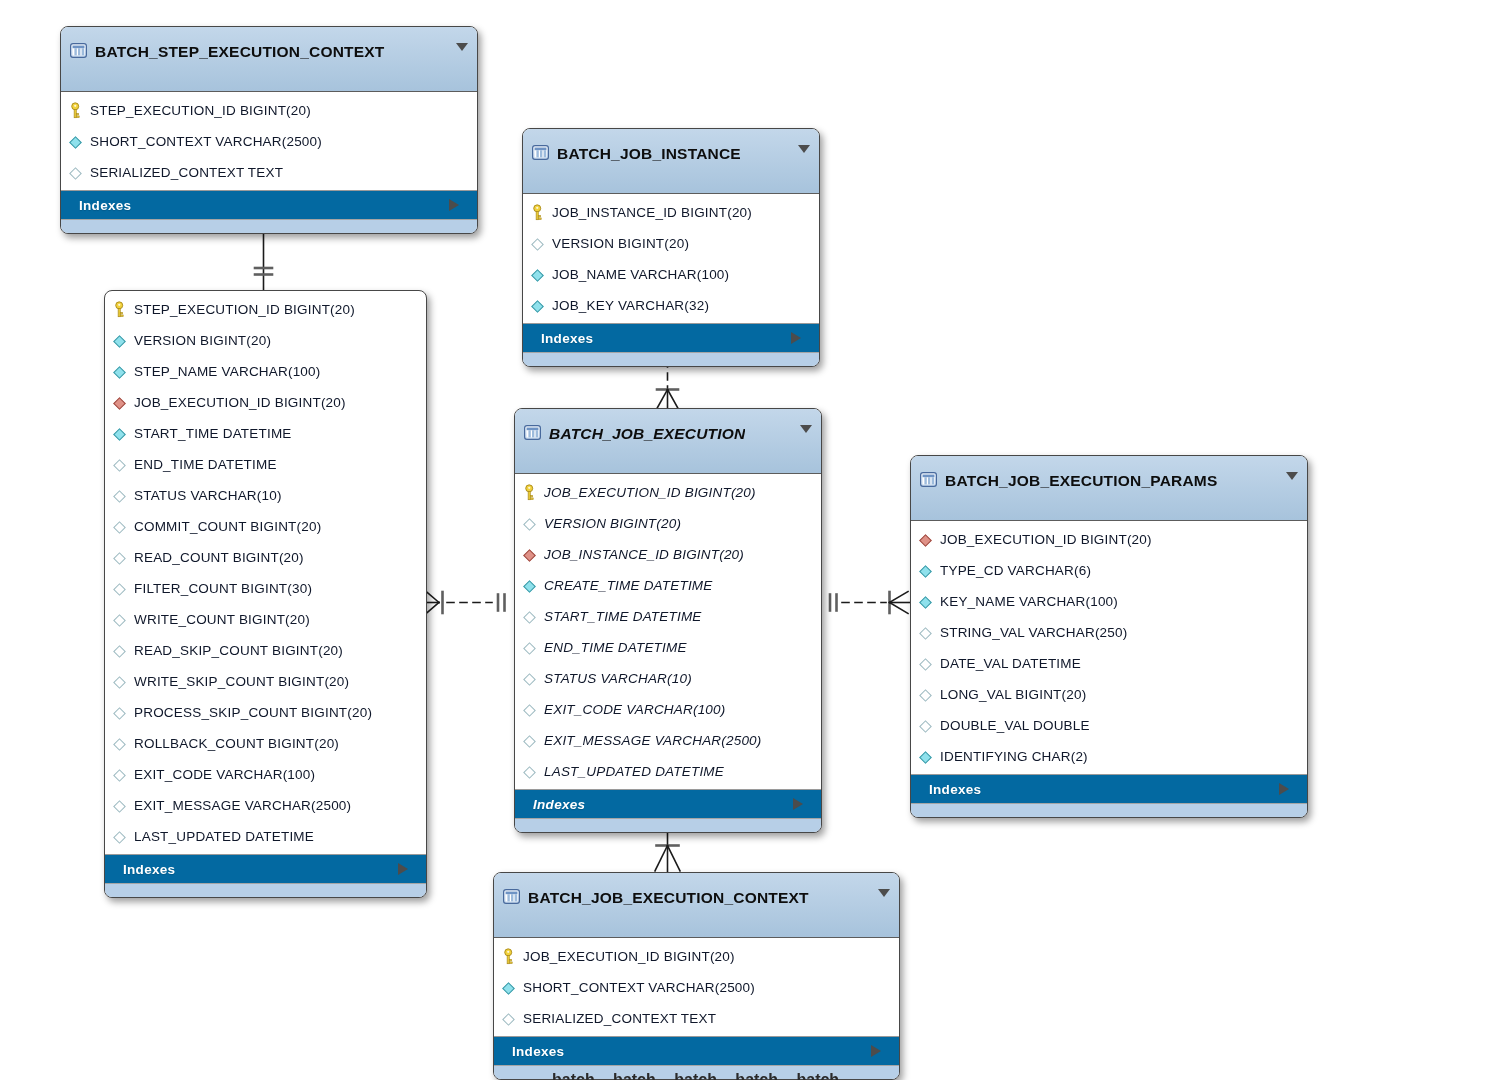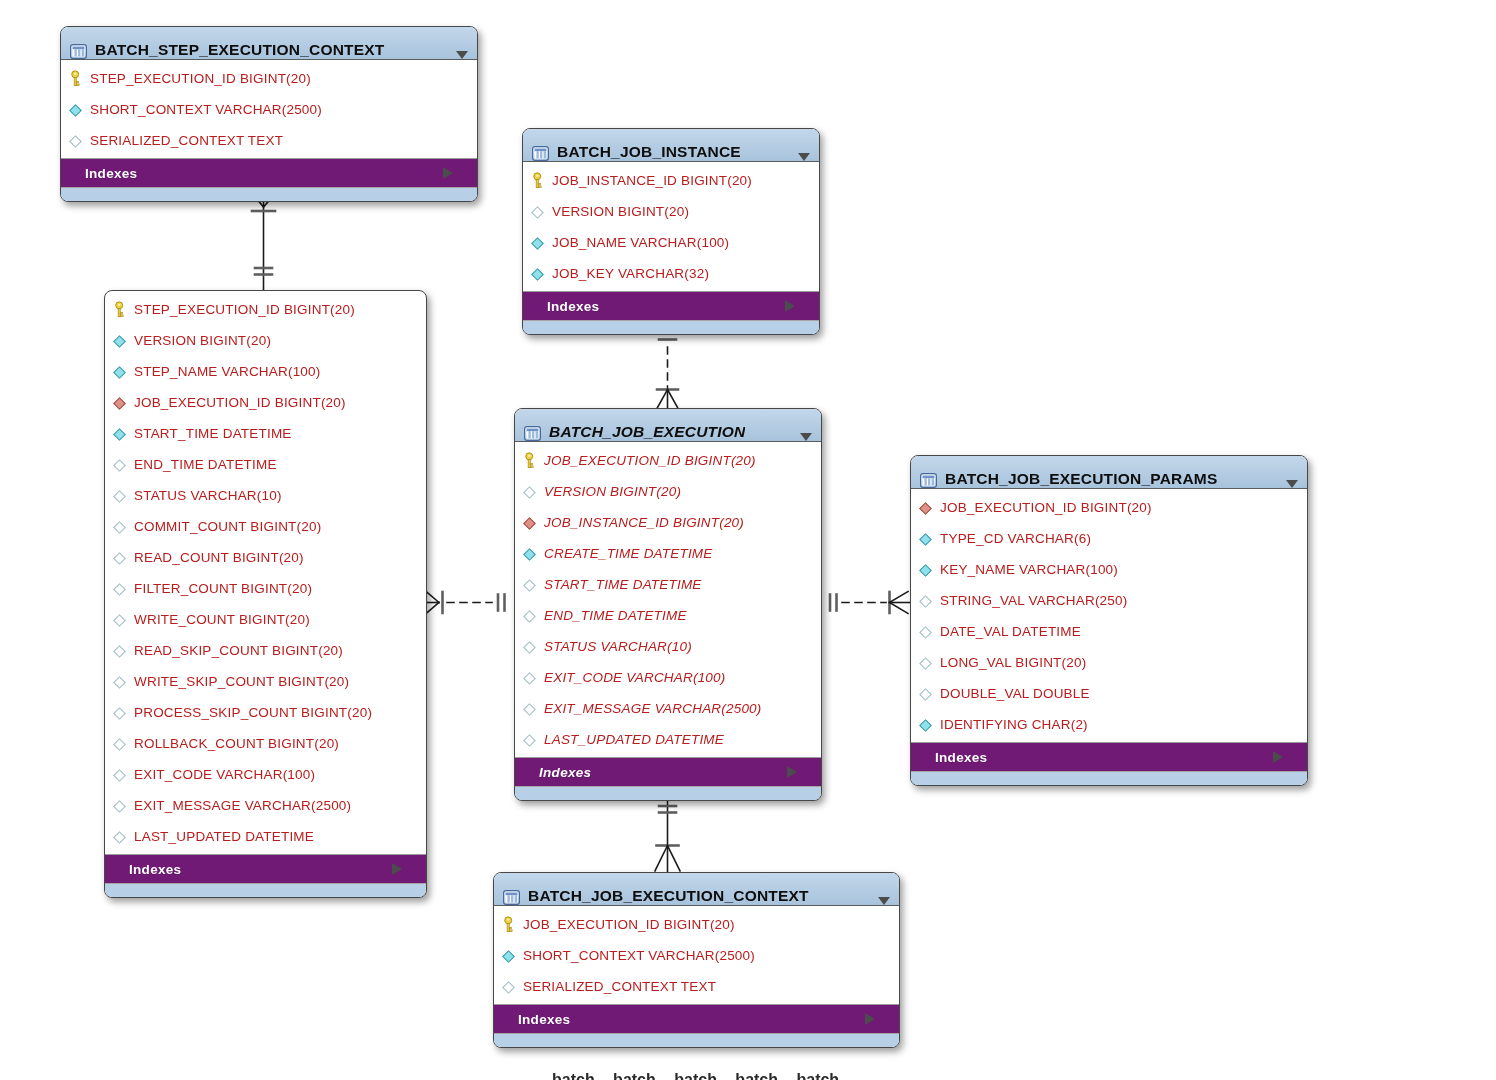--- a/index.html
+++ b/index.html
@@ -7,50 +7,50 @@
     position:relative;width:1496px;height:1080px;background:#ffffff;
     overflow:hidden;font-family:"Liberation Sans","DejaVu Sans",sans-serif;
   }
   
   .table{
     position:absolute;background:#ffffff;
     border:1px solid #474747;border-radius:8px;
     box-shadow:3px 4px 7px rgba(0,0,0,.38);
   }
   .thead{
-    display:flex;align-items:flex-end;gap:8px;height:32px;padding:0 9px;
+    display:flex;align-items:flex-start;gap:8px;height:32px;padding:16px 9px;
     background:linear-gradient(#c3d7ea,#a7c3dc);
     border-bottom:1px solid #5c5c5c;
     border-radius:7px 7px 0 0;
   }
   .ticon{width:17px;height:15px;flex:0 0 17px;}
   .ttitle{
     font-size:15.5px;font-weight:bold;color:#0d0d0d;letter-spacing:.2px;
     white-space:nowrap;overflow:hidden;
   }
   .collapse{
     margin-left:auto;width:0;height:0;flex:0 0 auto;
     border-left:6px solid transparent;border-right:6px solid transparent;
     border-top:8px solid #4c4c4c;
   }
   .tbody{padding:3px 0 2px 0;}
   .trow{display:flex;align-items:center;gap:8px;height:31px;padding:0 7px;}
-  .clabel{font-size:13.5px;color:#b91c1c;letter-spacing:.2px;white-space:nowrap;}
+  .clabel{font-size:13.5px;color:#0f172a;letter-spacing:.2px;white-space:nowrap;}
   .cicon{width:14px;height:17px;position:relative;flex:0 0 14px;}
   .cicon.filled::before,.cicon.hollow::before,.cicon.fk::before{
     content:"";position:absolute;left:2.5px;top:4.5px;width:7px;height:7px;
     transform:rotate(45deg);
   }
   .cicon.filled::before{background:#8fe1ec;border:1.5px solid #3a98a5;}
   .cicon.hollow::before{background:#ffffff;border:1.5px solid #9cb9c0;}
   .cicon.fk::before{background:#df9187;border:1.5px solid #9e4a41;}
   .cicon.key svg{width:13px;height:17px;display:block;margin-left:1px;}
   .tfoot{
     display:flex;align-items:center;justify-content:space-between;
-    height:28px;padding:0 24px;background:#701a75;
+    height:28px;padding:0 18px;background:#0369a1;
     border-top:1px solid #9a9a9a;
   }
   .tfoot .flabel{
     font-size:13.5px;font-weight:bold;color:#ffffff;letter-spacing:.3px;
     text-shadow:0 1px 1px rgba(0,0,0,.15);
   }
   .play{
     width:0;height:0;
     border-top:6px solid transparent;border-bottom:6px solid transparent;
     border-left:10px solid #4c4c4c;
@@ -257,21 +257,21 @@
         <div class="trow">
           <span class="cicon hollow"></span>
           <span class="clabel">COMMIT_COUNT BIGINT(20)</span>
         </div>
         <div class="trow">
           <span class="cicon hollow"></span>
           <span class="clabel">READ_COUNT BIGINT(20)</span>
         </div>
         <div class="trow">
           <span class="cicon hollow"></span>
-          <span class="clabel">FILTER_COUNT BIGINT(20)</span>
+          <span class="clabel">FILTER_COUNT BIGINT(30)</span>
         </div>
         <div class="trow">
           <span class="cicon hollow"></span>
           <span class="clabel">WRITE_COUNT BIGINT(20)</span>
         </div>
         <div class="trow">
           <span class="cicon hollow"></span>
           <span class="clabel">READ_SKIP_COUNT BIGINT(20)</span>
         </div>
         <div class="trow">

